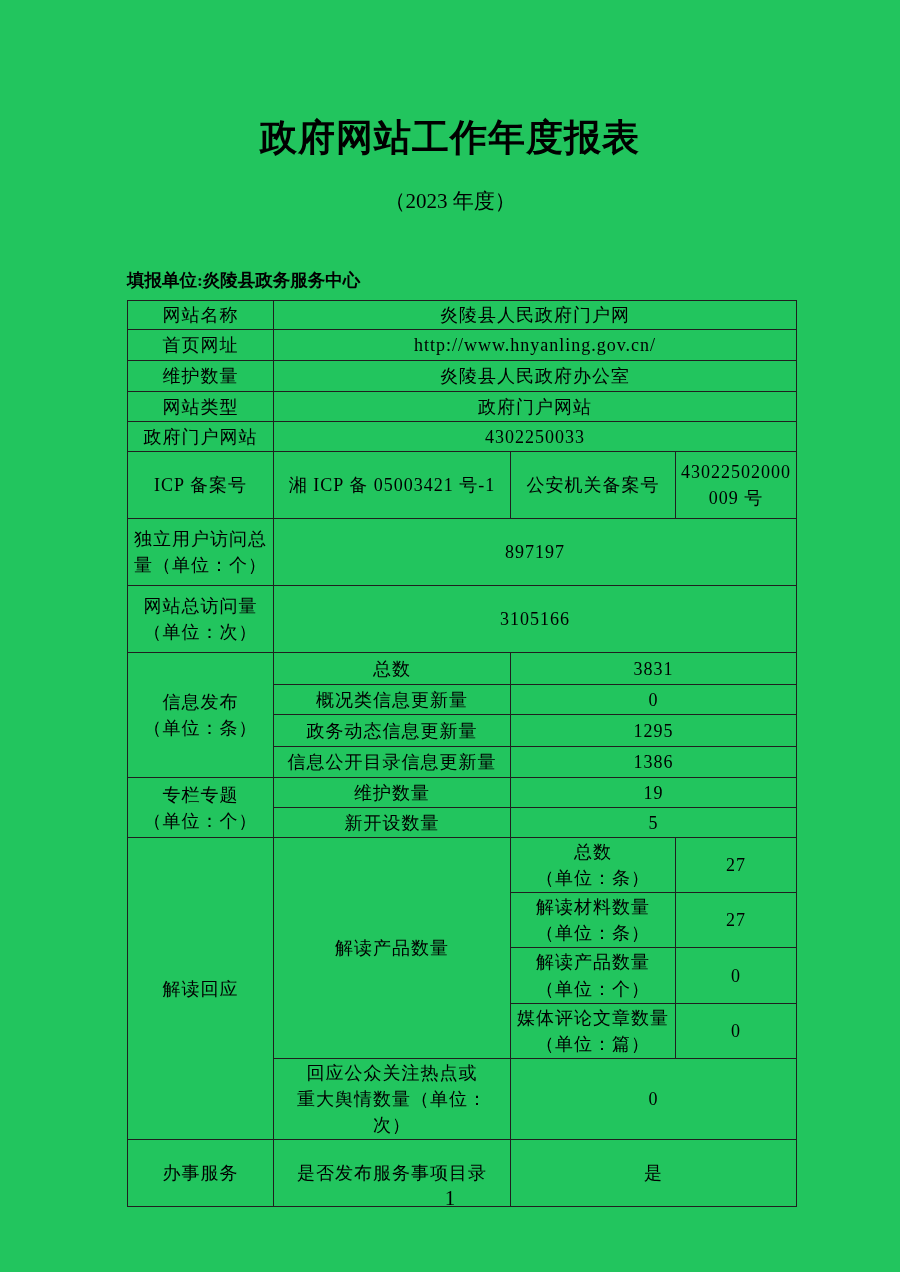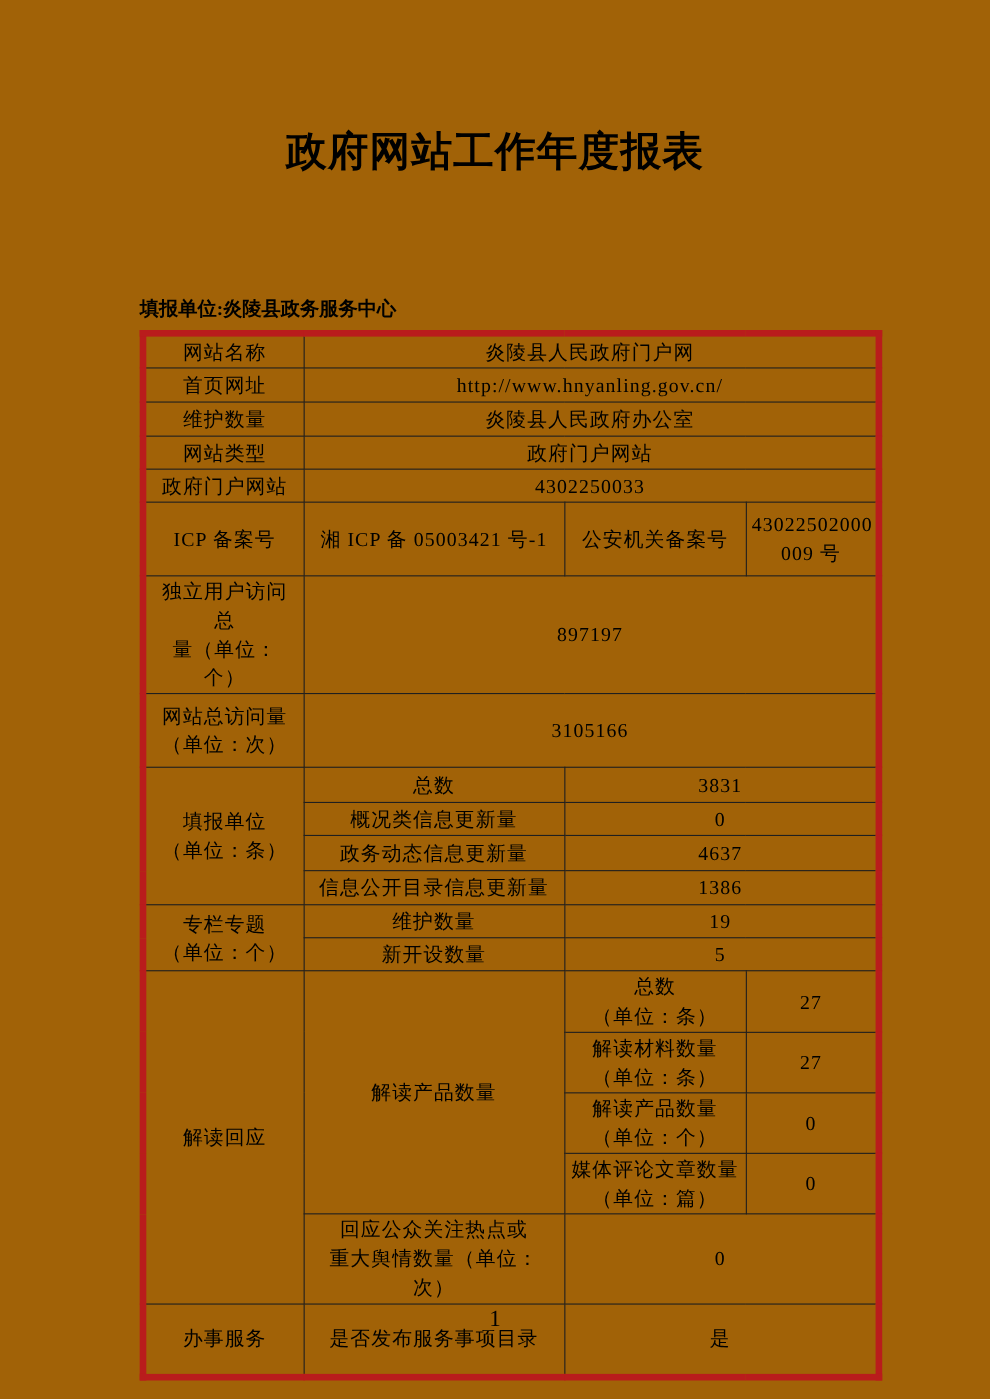--- a/index.html
+++ b/index.html
@@ -1,20 +1,20 @@
 <!DOCTYPE html>
 <html><head>
 <meta charset="utf-8">
 <style>
   html, body { margin: 0; padding: 0; background: #ffffff; }
   .page {
     position: relative;
     width: 900px;
     height: 1272px;
-    background: #a16207;
+    background: #22c55e;
     color: #000000;
     font-family: "Liberation Serif", serif;
     overflow: hidden;
   }
   .doc-title {
     position: absolute;
     top: 117px; left: 0; width: 900px;
     text-align: center;
     font-family: "Liberation Sans", sans-serif;
     font-weight: 700;
@@ -35,21 +35,21 @@
     font-size: 17.5px;
     font-weight: 700;
     line-height: 24px;
   }
   table.report {
     position: absolute;
     top: 300px; left: 127px;
     width: 669px;
     border-collapse: collapse;
     table-layout: fixed;
-    border: 6px solid #b91c1c;
+    border: 1px solid #b91c1c;
   }
   table.report td {
     border: 1px solid #1f1f1f;
     text-align: center;
     vertical-align: middle;
     font-size: 18px;
     line-height: 1.45;
     letter-spacing: 1px;
     padding: 1px 5px;
     white-space: pre-line;
@@ -72,20 +72,21 @@
     font-size: 21px;
     line-height: 30px;
   }
 </style>
 </head>
 <body>
 
 <div class="page">
 
   <div class="doc-title">政府网站工作年度报表</div>
+  <div class="doc-subtitle">（2023 年度）</div>
 
   <div class="reporting-unit"><span>填报单位:</span><span>炎陵县政务服务中心</span></div>
 
   <table class="report">
     <colgroup>
       <col style="width:146px">
       <col style="width:237px">
       <col style="width:165px">
       <col style="width:121px">
     </colgroup>
@@ -130,32 +131,32 @@
       <td colspan="3">897197</td>
     </tr>
 
     <tr class="h55">
       <td>网站总访问量
 （单位：次）</td>
       <td colspan="3">3105166</td>
     </tr>
 
     <tr class="h32">
-      <td rowspan="4">填报单位
+      <td rowspan="4">信息发布
 （单位：条）</td>
       <td>总数</td>
       <td colspan="2">3831</td>
     </tr>
     <tr class="h30">
       <td>概况类信息更新量</td>
       <td colspan="2">0</td>
     </tr>
     <tr class="h32">
       <td>政务动态信息更新量</td>
-      <td colspan="2">4637</td>
+      <td colspan="2">1295</td>
     </tr>
     <tr class="h31">
       <td>信息公开目录信息更新量</td>
       <td colspan="2">1386</td>
     </tr>
 
     <tr class="h30">
       <td rowspan="2">专栏专题
 （单位：个）</td>
       <td>维护数量</td>

